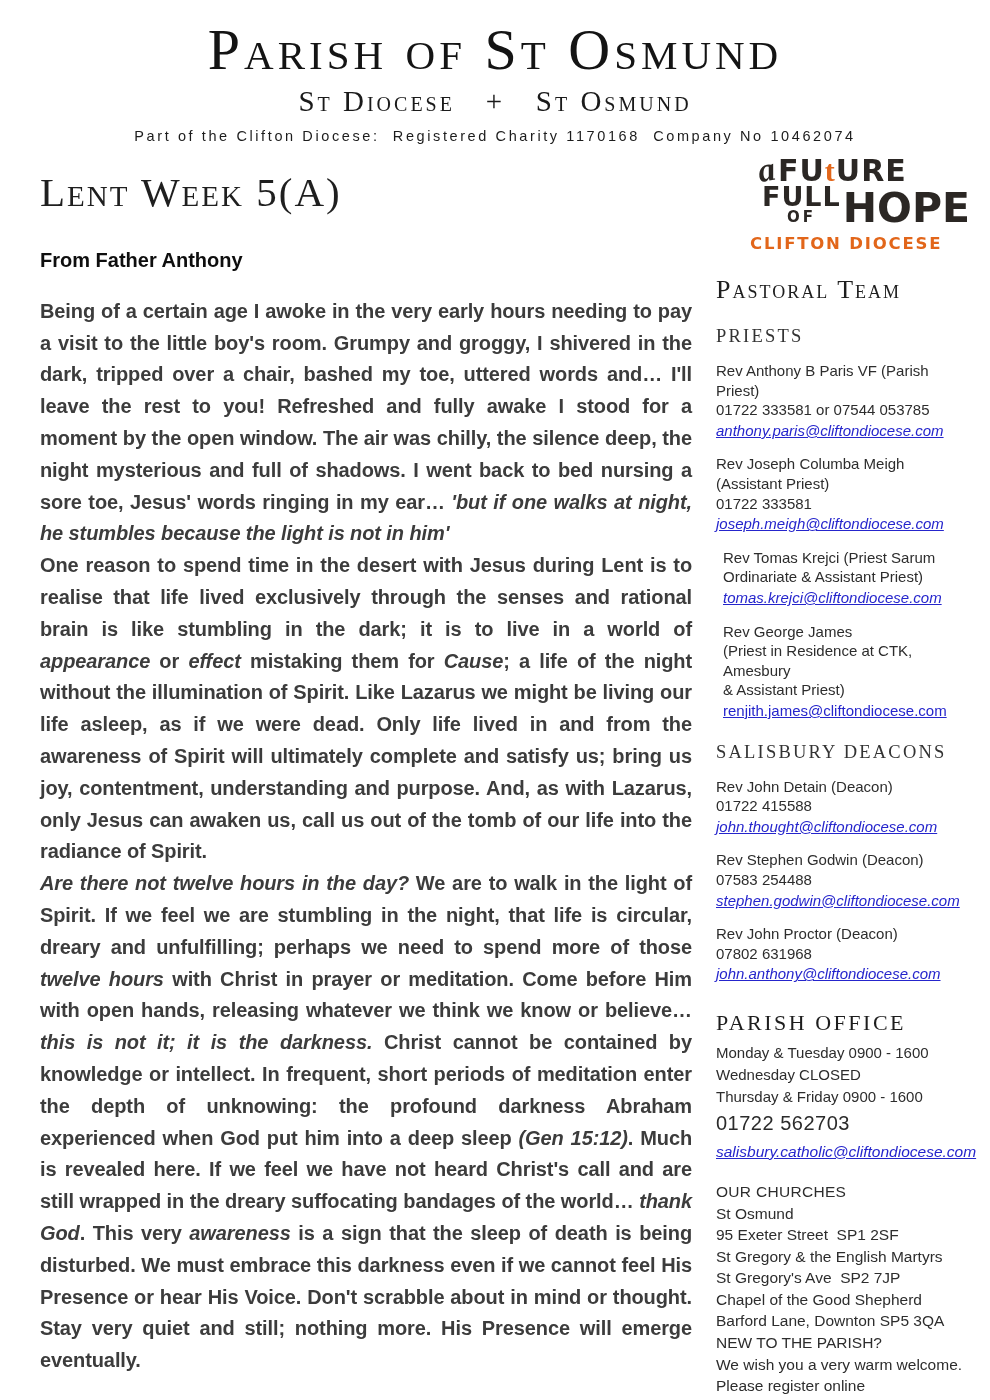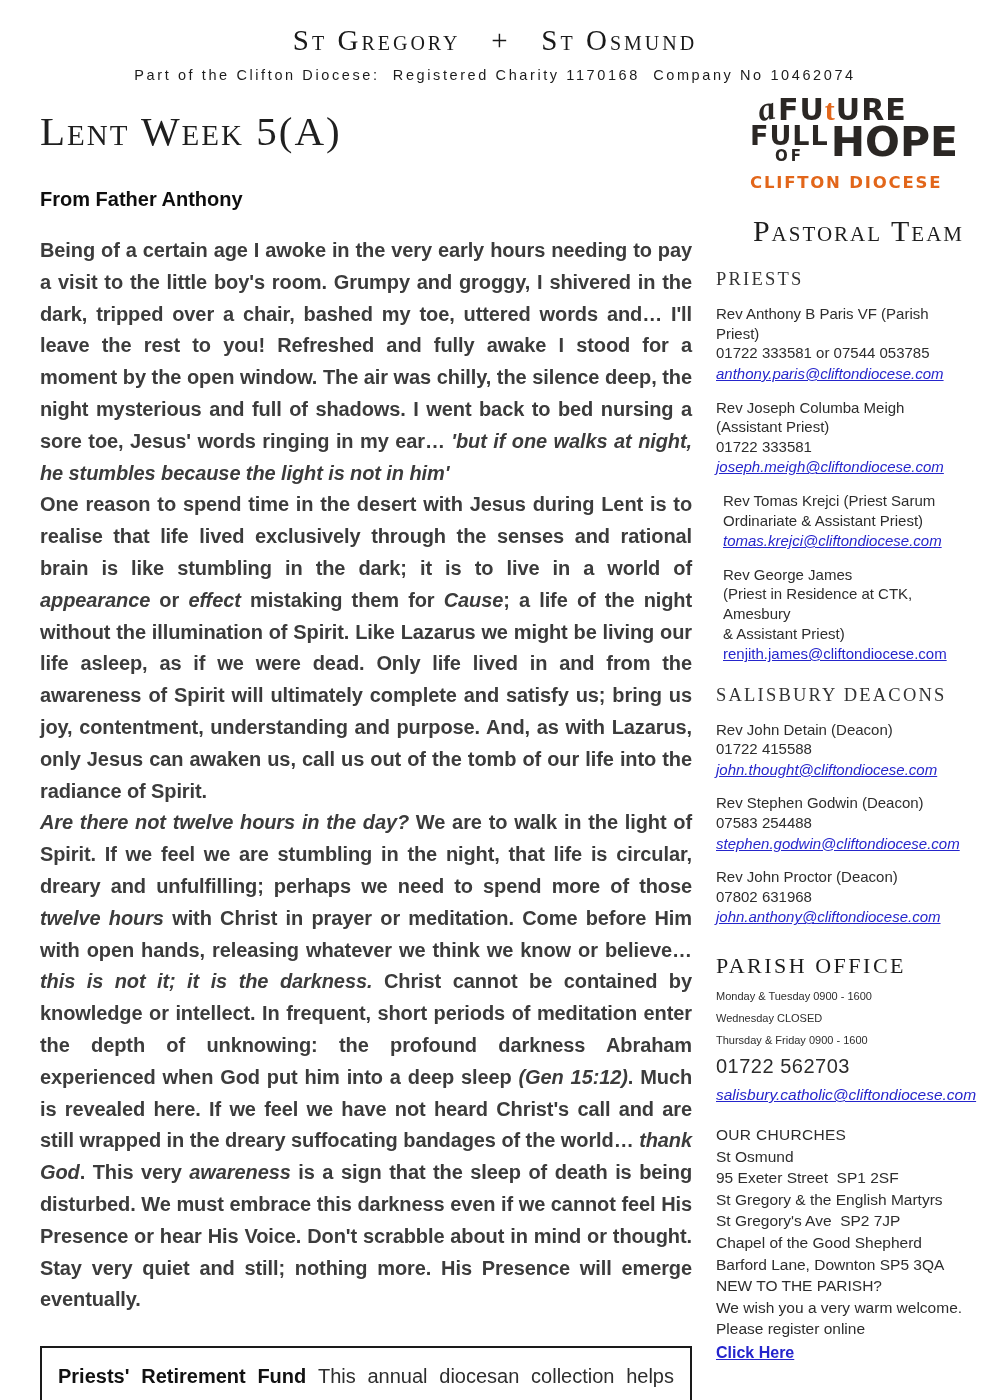--- a/index.html
+++ b/index.html
@@ -38,58 +38,59 @@
   .notice-box{
     border:2px solid #1a1a1a;margin-top:30px;padding:12px 16px;
     font-size:20px;line-height:33px;text-align:justify;color:#2e2e2e;
   }
   
   .logo{margin:12px 0 0 34px;width:190px;font-family:"DejaVu Sans", sans-serif;color:#2b2724;}
   .lg-r1{display:flex;align-items:flex-end;margin-left:8px;}
   .lg-a{font-family:"Liberation Serif", serif;font-style:italic;font-weight:bold;font-size:34px;line-height:.8;transform:rotate(-10deg);margin-right:3px;}
   .lg-future{font-size:30px;font-weight:800;letter-spacing:1px;line-height:.85;}
   .lg-t{font-family:"Liberation Serif", serif;font-weight:bold;}
-  .lg-r2{display:flex;align-items:center;}
+  .lg-r2{display:flex;align-items:flex-end;margin-left:12px;}
   .lg-left{text-align:center;}
   .lg-full{font-size:27px;font-weight:800;line-height:1;letter-spacing:1px;}
   .lg-of{font-size:15px;font-weight:800;line-height:1;letter-spacing:3px;}
   .lg-hope{font-size:41px;font-weight:800;line-height:.78;margin-left:2px;}
   .lg-tag{font-size:16.5px;font-weight:700;letter-spacing:1.8px;margin-top:9px;white-space:nowrap;}
   
   .side-title{
     font-family:"Liberation Serif", serif;font-variant:small-caps;font-weight:500;
-    font-size:30px;letter-spacing:2px;color:#1e1e1e;margin-top:22px;text-align:right;
+    font-size:26px;letter-spacing:2px;color:#1e1e1e;margin-top:22px;
   }
   .group-heading{
     font-family:"Liberation Serif", serif;font-size:18.5px;letter-spacing:2.2px;
     color:#333;margin-top:21px;
   }
   .entry{margin-top:14px;font-size:15px;line-height:19.6px;color:#2d2d2d;}
   .entry.indent{margin-left:7px;}
   .side-line{white-space:pre-wrap;}
   a.link{color:var(--link);text-decoration:underline;display:inline-block;margin-top:1px;}
   a.link.it{font-style:italic;}
   .office-heading{
     font-family:"Liberation Serif", serif;font-size:22px;letter-spacing:2.5px;
     color:#1d1d1d;margin-top:26px;
   }
-  .office-lines{margin-top:6px;font-size:11px;line-height:22px;color:#2d2d2d;}
+  .office-lines{margin-top:6px;font-size:15px;line-height:22px;color:#2d2d2d;}
   .office-phone{font-size:20px;color:#2b2b2b;margin-top:4px;letter-spacing:.5px;}
   .office-email{margin-top:7px;font-size:15.5px;}
   .churches{margin-top:20px;font-size:15.5px;line-height:21.6px;color:#2d2d2d;}
   .churches-heading{letter-spacing:.3px;}
   a.click-here{font-weight:bold;font-size:16px;color:var(--link);text-decoration:underline;display:inline-block;margin-top:2px;}
 </style>
 </head>
 <body>
 
 <div class="page">
 
   <header>
-    <div class="subtitle">St Gregory   +   St Osmund</div>
+    <div class="title">Parish of St Osmund</div>
+    <div class="subtitle">St Diocese   +   St Osmund</div>
     <div class="charity">Part of the Clifton Diocese:  Registered Charity 1170168  Company No 10462074</div>
   </header>
 
   <div class="content">
 
     <div class="main-col">
       <div class="week-heading">Lent Week 5(A)</div>
       <div class="byline">From Father Anthony</div>
       <div class="paras" id="paras">
           <p class="para"><span>Being of a certain age I awoke in the very early hours needing to pay a visit to the little boy's room. Grumpy and groggy, I shivered in the dark, tripped over a chair, bashed my toe, uttered words and… I'll leave the rest to you! Refreshed and fully awake I stood for a moment by the open window. The air was chilly, the silence deep, the night mysterious and full of shadows. I went back to bed nursing a sore toe, Jesus' words ringing in my ear… </span><span class="it ">'but if one walks at night, he stumbles because the light is not in him'</span></p>

